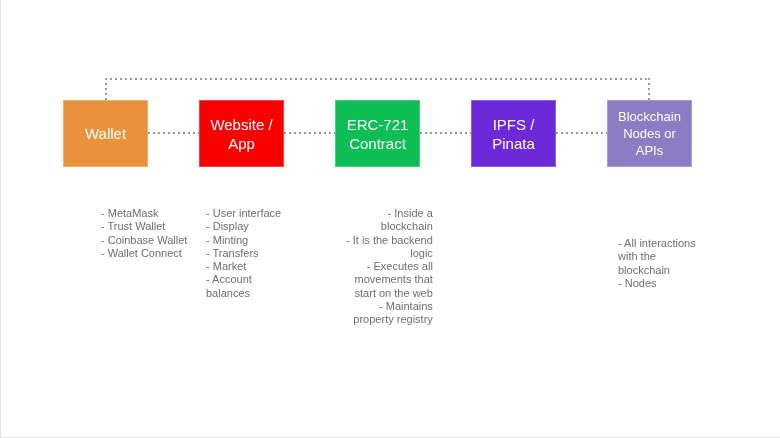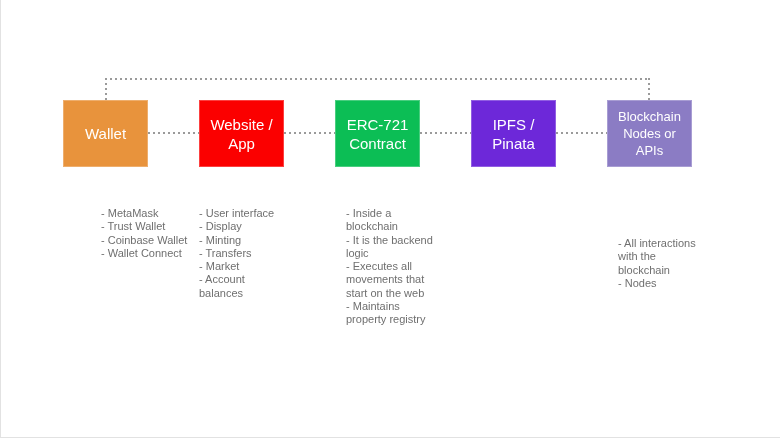--- a/index.html
+++ b/index.html
@@ -41,22 +41,22 @@
   .n5 { left: 606px; font-size: 13px; line-height: 17px; }
   .details {
     position: absolute;
     top: 207px;
     font-size: 11px;
     line-height: 13.3px;
     color: #6f6f6f;
     white-space: pre-line;
   }
   .d1 { left: 72px; margin-left: 28px; }
-  .d2 { left: 198px; }
-  .d3 { left: 345px; }
+  .d2 { left: 205px; }
+  .d3 { left: 345px; text-align: right; }
   .d4 { left: 481px; }
   .d5 { left: 617px; margin-top: 30px; }
   .hline {
     position: absolute;
     height: 2px;
     background: repeating-linear-gradient(90deg, var(--line-color, #9a9a9a) 0 2px, transparent 2px 5px);
   }
   .vline {
     position: absolute;
     width: 2px;

